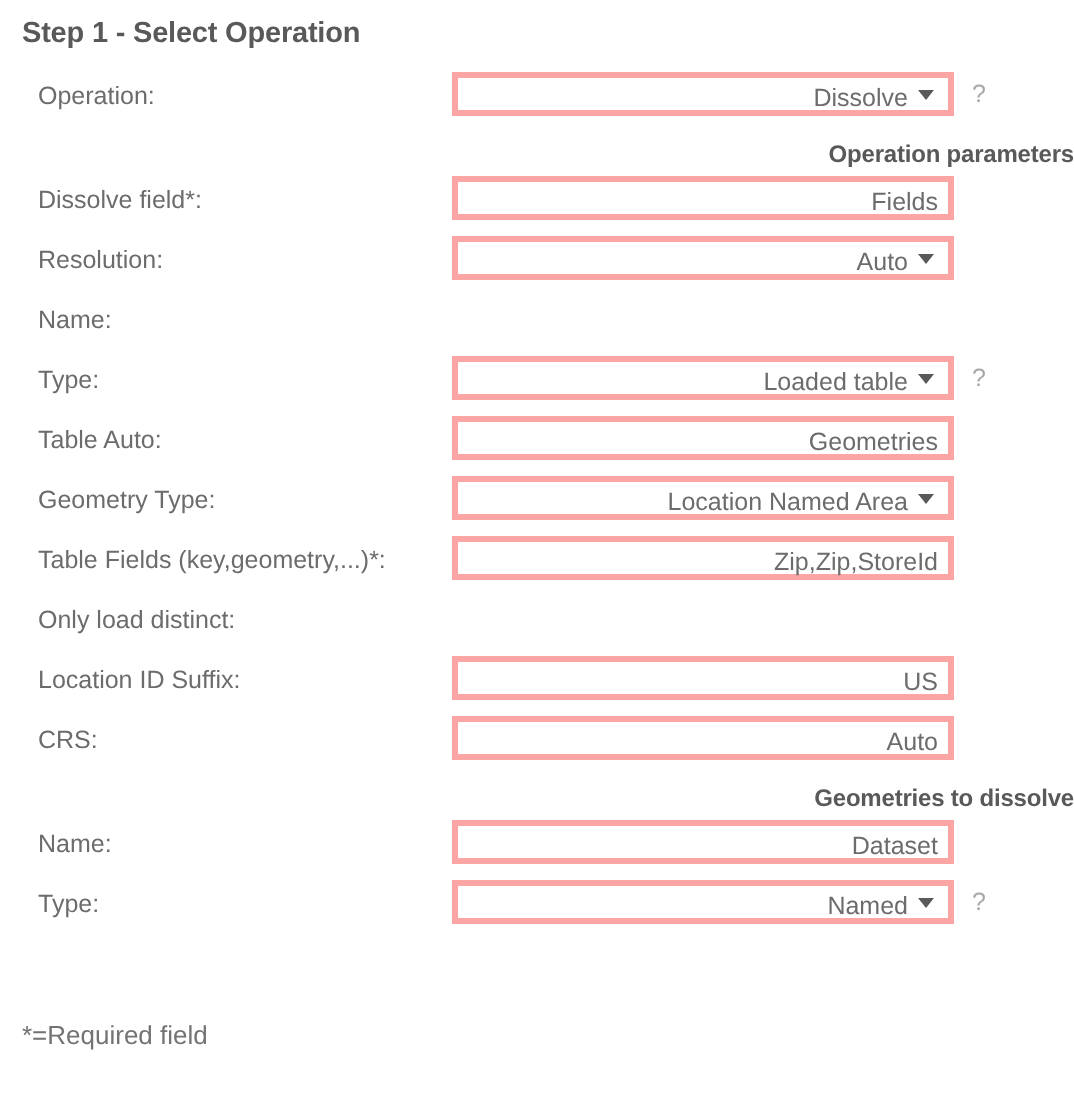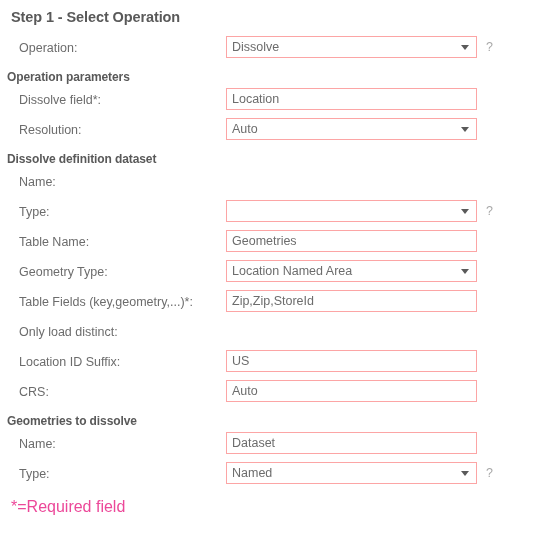--- a/index.html
+++ b/index.html
@@ -32,20 +32,21 @@
     color: #595959;
     letter-spacing: -0.1px;
     white-space: nowrap;
   }
 
   .form {
     position: absolute;
     left: 0;
     top: 36px;
     width: 537px;
+    text-align: right;
   }
 
   .section-header {
     font-size: 12px;
     font-weight: bold;
     color: #595959;
     padding-left: 7px;
     height: 22px;
     line-height: 22px;
     white-space: nowrap;
@@ -68,21 +69,21 @@
     white-space: nowrap;
   }
 
   .control {
     position: absolute;
     left: 226px;
     top: 0;
     width: 251px;
     height: 22px;
     box-sizing: border-box;
-    border: 1px solid #fca5a5;
+    border: 3px solid #fca5a5;
     background: #ffffff;
   }
 
   .control .value {
     position: absolute;
     left: 5px;
     top: 0;
     right: 20px;
     height: 20px;
     line-height: 20px;
@@ -115,23 +116,23 @@
     height: 22px;
     line-height: 22px;
     font-size: 12.5px;
     color: #a8a8a8;
     cursor: default;
   }
 
   .footnote {
     position: absolute;
     left: 11px;
-    top: 498px;
-    font-size: 16px;
-    color: #ec4899;
+    top: 510px;
+    font-size: 13px;
+    color: #737373;
     white-space: nowrap;
   }
 </style>
 </head>
 <body>
 
 <div class="page">
 
   <div class="page-title">Step 1 - Select Operation</div>
 
@@ -141,43 +142,43 @@
         <div class="control is-select">
           <span class="value">Dissolve</span>
           <span class="caret"></span>
         </div>
         <div class="help-icon">?</div>
       </div>
       <div class="section-header">Operation parameters</div>
       <div class="row">
         <div class="row-label">Dissolve field*:</div>
         <div class="control is-text">
-          <span class="value">Location</span>
+          <span class="value">Fields</span>
         </div>
       </div>
       <div class="row">
         <div class="row-label">Resolution:</div>
         <div class="control is-select">
           <span class="value">Auto</span>
           <span class="caret"></span>
         </div>
       </div>
-      <div class="section-header">Dissolve definition dataset</div>
       <div class="row">
         <div class="row-label">Name:</div>
       </div>
       <div class="row">
         <div class="row-label">Type:</div>
         <div class="control is-select">
+          <span class="value">Loaded table</span>
           <span class="caret"></span>
         </div>
         <div class="help-icon">?</div>
       </div>
       <div class="row">
-        <div class="row-label">Table Name:</div>
+        <div class="row-label">Table Auto:</div>
         <div class="control is-text">
           <span class="value">Geometries</span>
         </div>
       </div>
       <div class="row">
         <div class="row-label">Geometry Type:</div>
         <div class="control is-select">
           <span class="value">Location Named Area</span>
           <span class="caret"></span>
         </div>

